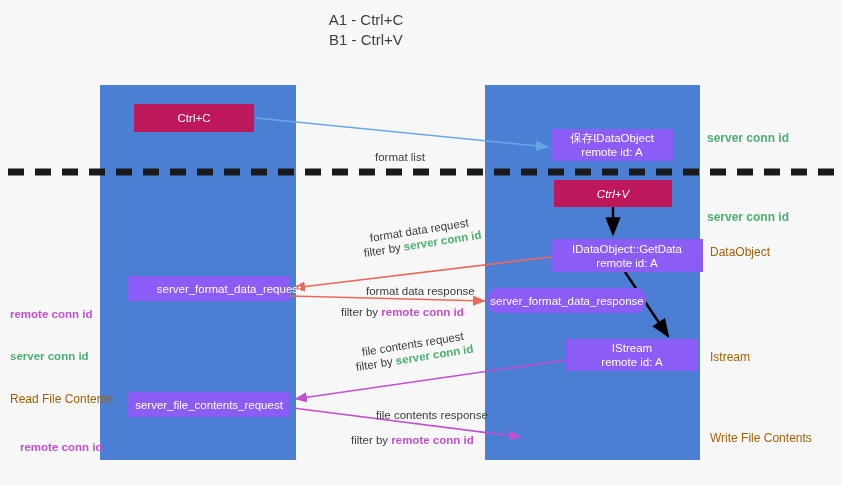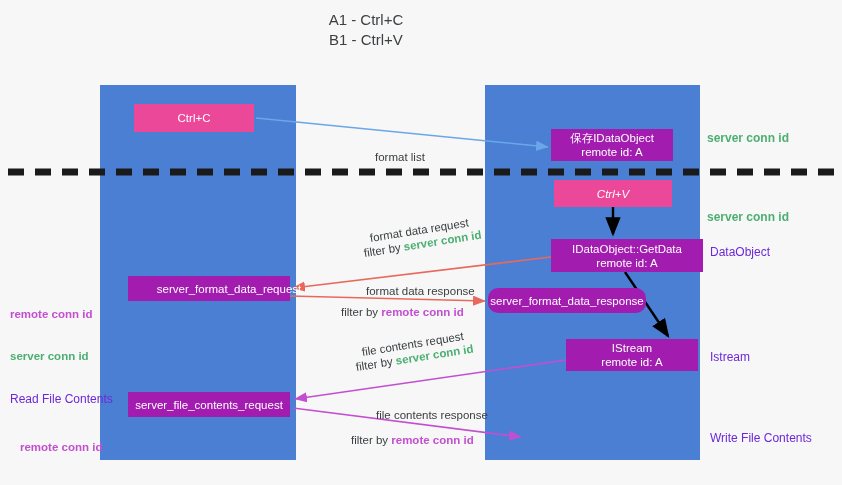--- a/index.html
+++ b/index.html
@@ -55,27 +55,27 @@
     flex-direction: column;
     align-items: center;
     justify-content: center;
     color: #ffffff;
     font-size: 11.5px;
     line-height: 14px;
     text-align: center;
     box-sizing: border-box;
     white-space: pre;
   }
-  .box-green  { background: #ec4899; }
+  .box-green  { background: #be185d; }
   .box-orange { background: #fbb martial; }
-  .box-orange { background: #a21caf; }
+  .box-orange { background: #8b5cf6; }
 
   
   .side-label {
-    color: #6d28d9;
+    color: #a16207;
     font-size: 12px;
     line-height: 15px;
     white-space: pre;
   }
   .conn-green  { color: #4caf72; font-weight: bold; }
   .conn-purple { color: #c24fd0; font-weight: bold; }
 
   .conn-stack {
     font-size: 11.5px;
     line-height: 14px;

